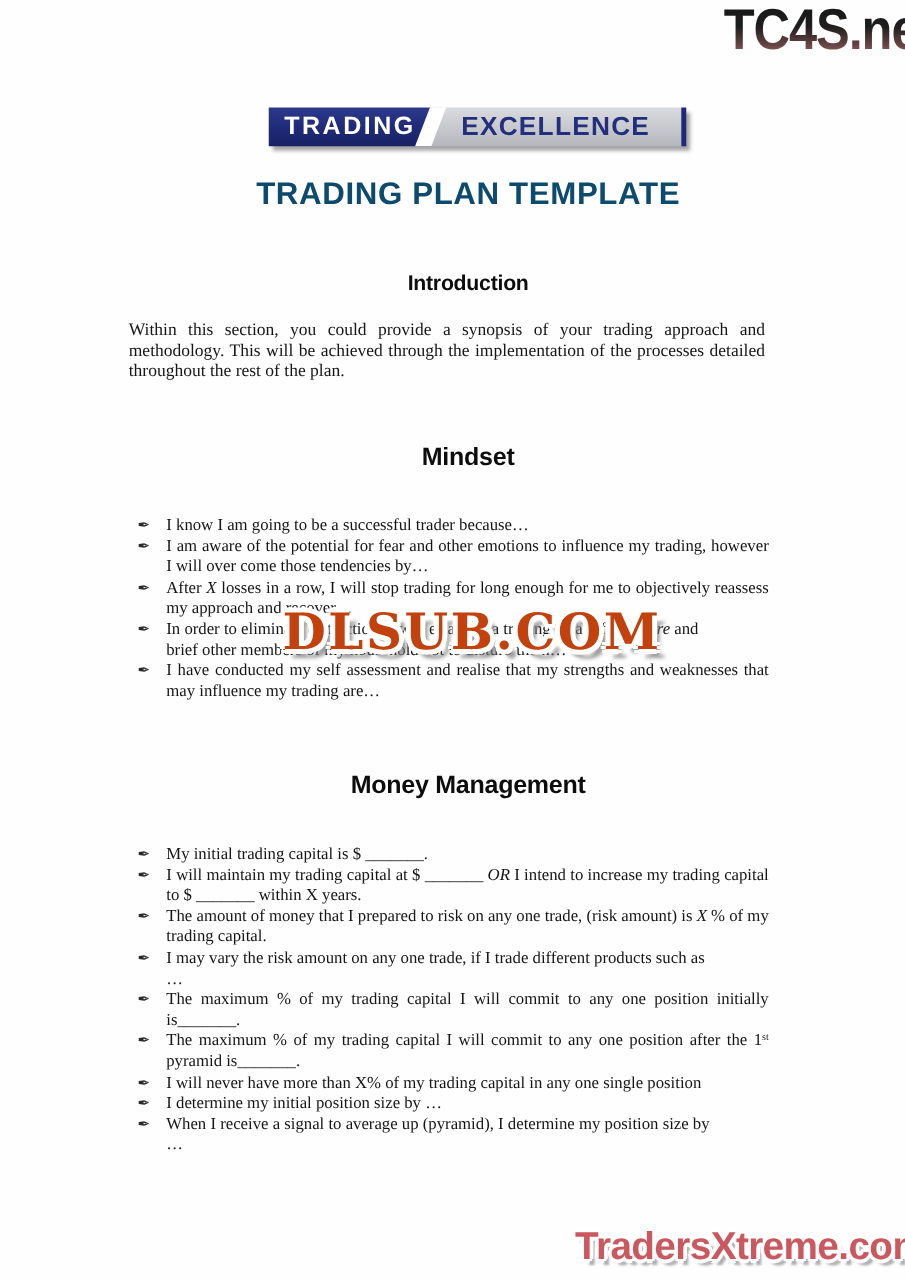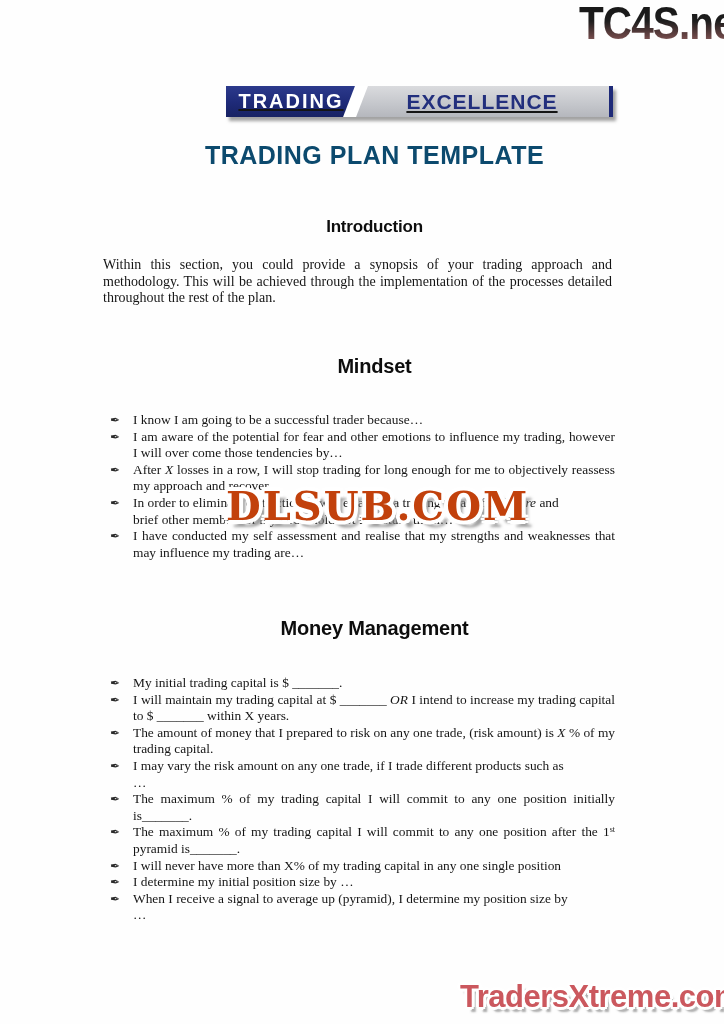--- a/index.html
+++ b/index.html
@@ -13,22 +13,22 @@
     position:absolute;top:0;right:2px;
     font-family:"Liberation Sans",sans-serif;font-weight:bold;
     font-size:46px;line-height:1.02;letter-spacing:-1px;
     transform:scaleX(0.88);transform-origin:100% 0;
     background:linear-gradient(180deg,#161616 0%,#1e1e1e 45%,#6b4646 78%,#a37878 100%);
     -webkit-background-clip:text;background-clip:text;color:transparent;
   }
 
   
   .te-logo{
-    position:absolute;left:226px;top:86px;width:387px;height:31px;
-    display:flex;box-shadow:3px 4px 3px rgba(140,140,140,0.8);text-decoration:underline;
+    position:absolute;left:215px;top:86px;width:334px;height:31px;
+    display:flex;box-shadow:3px 4px 3px rgba(140,140,140,0.8);
   }
   .te-left{
     width:130px;background:linear-gradient(180deg,#2c3a8c 0%,#1e2a78 55%,#182263 100%);
     display:flex;align-items:center;justify-content:center;
   }
   .te-left span{
     color:#ffffff;font-family:"Liberation Sans",sans-serif;font-weight:bold;
     font-size:20px;letter-spacing:2px;
   }
   .te-slash{

